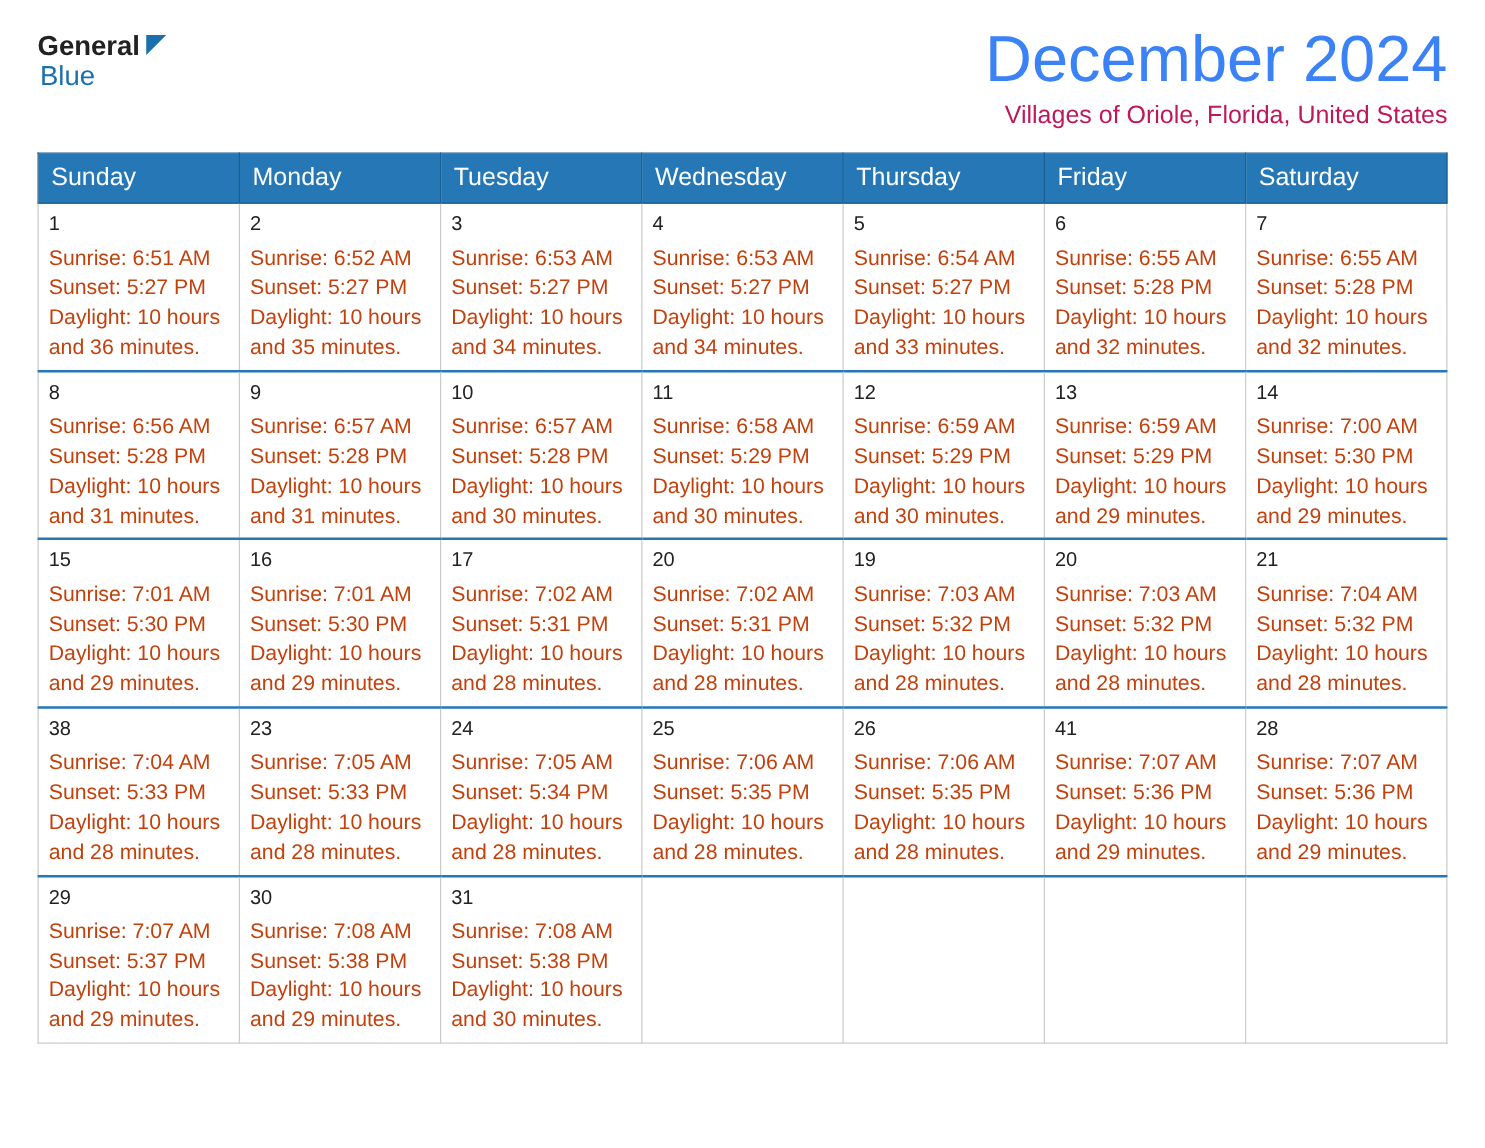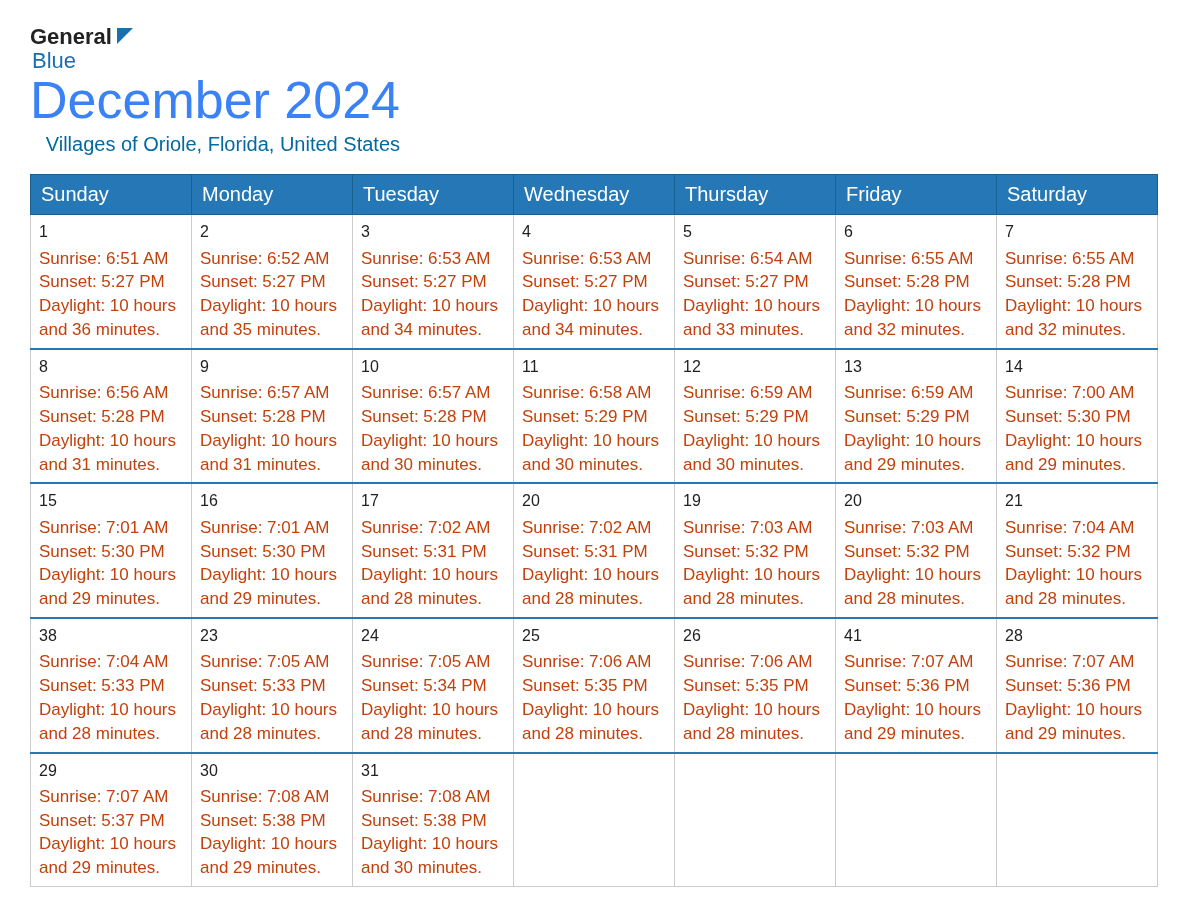--- a/index.html
+++ b/index.html
@@ -9,21 +9,20 @@
       color: #222;
       width: 1188px;
       min-height: 918px;
       padding: 20px 30px;
     }
     .header {
       display: flex;
       justify-content: space-between;
       align-items: flex-start;
       margin-bottom: 18px;
-      flex-direction: column;
     }
     .logo {
       display: flex;
       flex-direction: column;
       align-items: flex-start;
       padding-top: 6px;
     }
     .logo-text {
       font-size: 22px;
       font-weight: bold;
@@ -42,21 +41,21 @@
       text-align: right;
     }
     .month-title {
       font-size: 52px;
       font-weight: normal;
       color: #3b82f6;
       line-height: 1.1;
     }
     .subtitle {
       font-size: 20px;
-      color: #0369a1;
+      color: #be185d;
       margin-top: 4px;
     }
     .calendar {
       width: 100%;
       border-collapse: collapse;
       border: 1px solid #aaa;
     }
     .calendar th {
       background-color: #2577b5;
       color: #fff;

